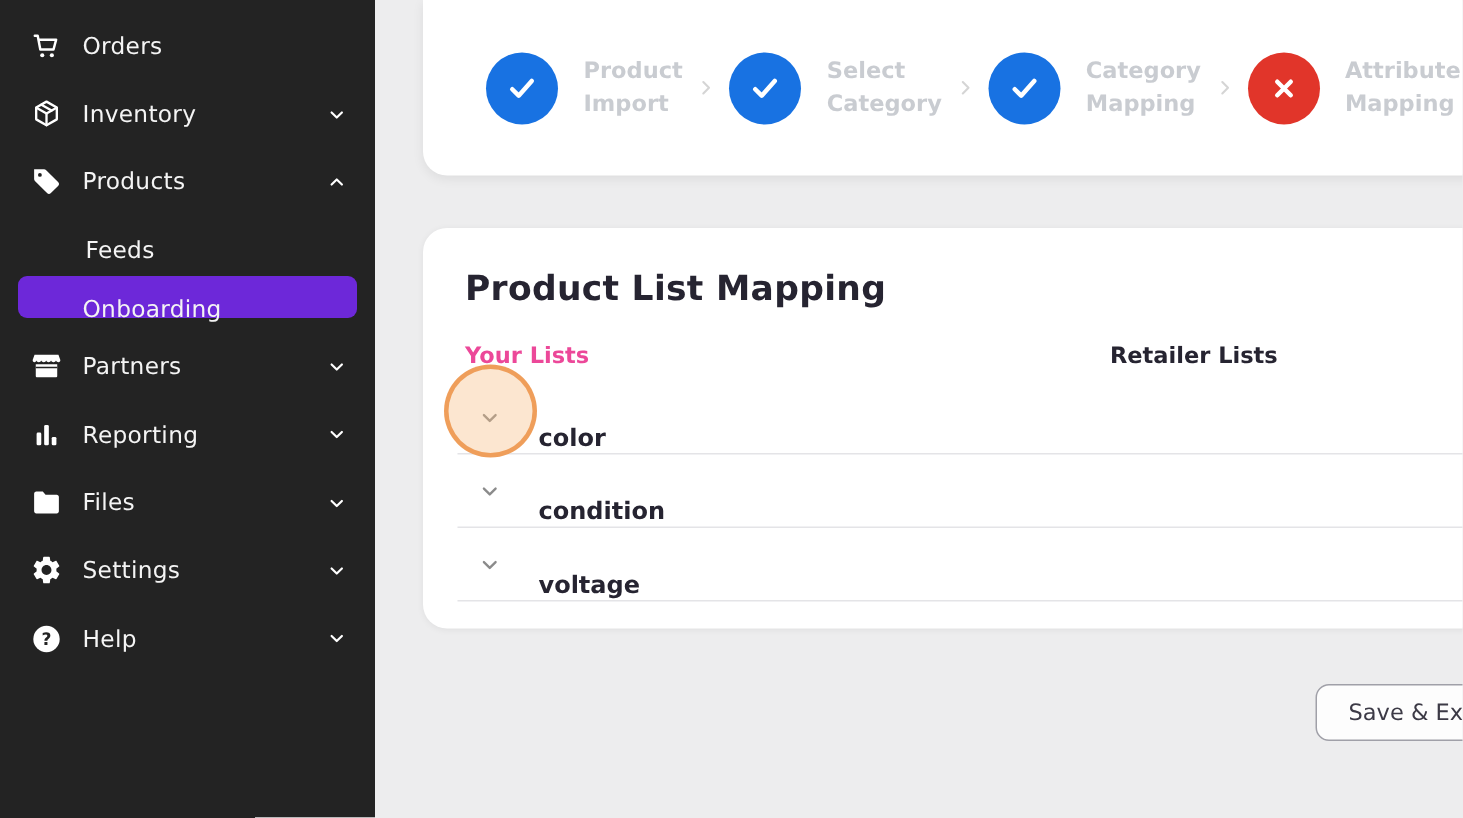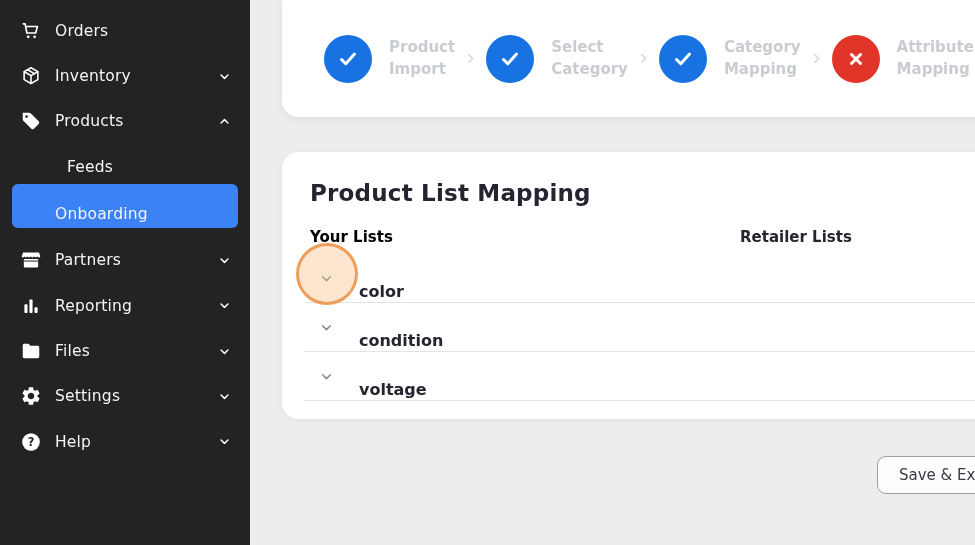--- a/index.html
+++ b/index.html
@@ -11,41 +11,41 @@
   
   .sidebar { position:absolute; left:0; top:0; width:250px; height:545px; background:#232323; z-index:2; }
   .side-row { height:45.4px; display:flex; align-items:center; padding:16px 18px 0 19px; cursor:pointer; }
   .s-icon { width:23px; height:23px; flex:0 0 23px; display:flex; align-items:center; justify-content:center; }
   .s-icon svg { width:22px; height:22px; display:block; }
   .s-label { color:#f4f4f4; font-size:15.5px; margin-left:13px; letter-spacing:.2px; white-space:nowrap; }
   .s-chev { margin-left:auto; display:flex; align-items:center; }
   .s-chev svg { width:15px; height:15px; }
   .s-chev.up svg { transform:rotate(180deg); }
   .side-row.sub { padding-left:55px; }
-  .side-row.active { background:#3b82f6; border-radius:6px; margin:2px 12px; height:44px; padding-left:43px; }
+  .side-row.active { background:#6d28d9; border-radius:6px; margin:2px 12px; height:28px; padding-left:43px; }
 
   
   .stepper-card { position:absolute; left:282px; top:0; width:740px; height:117px;
     background:#ffffff; border-radius:0 0 16px 16px; box-shadow:0 2px 8px rgba(0,0,0,.07);
     display:flex; align-items:center; padding-left:42px; z-index:1; }
   .step { display:flex; align-items:center; gap:17px; }
   .st-circle { width:48px; height:48px; border-radius:50%; display:flex; align-items:center; justify-content:center; flex:0 0 48px; }
   .st-circle.done  { background:#1872e2; }
   .st-circle.error { background:#e1352a; }
   .st-circle svg { width:24px; height:24px; }
   .st-label { font-weight:700; font-size:15px; line-height:1.45; color:#c9ccd1; white-space:pre-line; }
   .sep { margin:0 9px; display:flex; align-items:center; }
   .sep svg { width:13px; height:13px; }
 
   
   .panel { position:absolute; left:282px; top:152px; width:740px; height:267px;
     background:#fff; border-radius:16px; box-shadow:0 1px 5px rgba(0,0,0,.06); padding:28px 0 0 0; }
   .panel-title { font-size:23px; font-weight:800; color:#262431; padding-left:28px; letter-spacing:.2px; }
   .col-heads { position:relative; margin-top:22px; height:20px; }
-  .col-left  { position:absolute; left:28px;  font-size:15px; font-weight:700; color:#000000; }
+  .col-left  { position:absolute; left:28px;  font-size:15px; font-weight:700; color:#ec4899; }
   .col-right { position:absolute; left:458px; font-size:15px; font-weight:700; color:#262431; }
   .map-rows { margin-top:6px; }
   .map-row { margin-left:23px; height:49px; display:flex; align-items:center;
     border-bottom:1px solid #e4e4e7; cursor:pointer; }
   .row-chev { margin-left:13px; display:flex; align-items:center; }
   .row-chev svg { width:17px; height:17px; }
   .row-label { margin-left:24px; font-size:16px; font-weight:700; color:#262431;margin-top:27px; }
 
   
   .hl-circle { position:absolute; left:296px; top:243px; width:62px; height:62px; border-radius:50%;
@@ -101,21 +101,21 @@
       </span>
       <span class="s-label">Products</span>
       <span class="s-chev up">
         <svg viewBox="0 0 24 24" fill="none" stroke="#fff" stroke-width="2.3" stroke-linecap="round" stroke-linejoin="round">
             <path d="M6.5 9.5L12 15l5.5-5.5"></path>
           </svg>
       </span>
     </div>
 
     <div class="side-row sub">
-      <span class="s-label" style="margin-left:12px">Feeds</span>
+      <span class="s-label" style="margin-left:2px">Feeds</span>
     </div>
 
     <div class="side-row sub active">
       <span class="s-label" style="margin-left:0">Onboarding</span>
     </div>
 
 
     <div class="side-row">
       <span class="s-icon">
         <svg viewBox="0 0 24 24">

